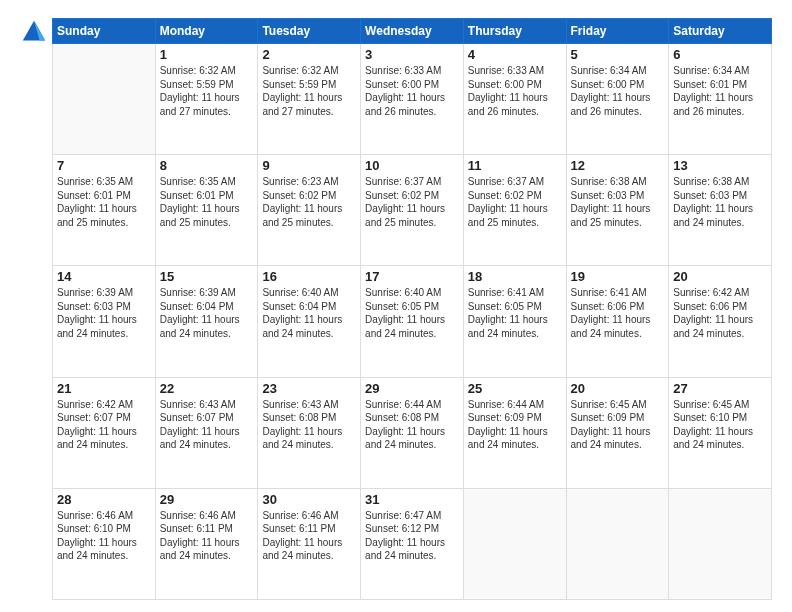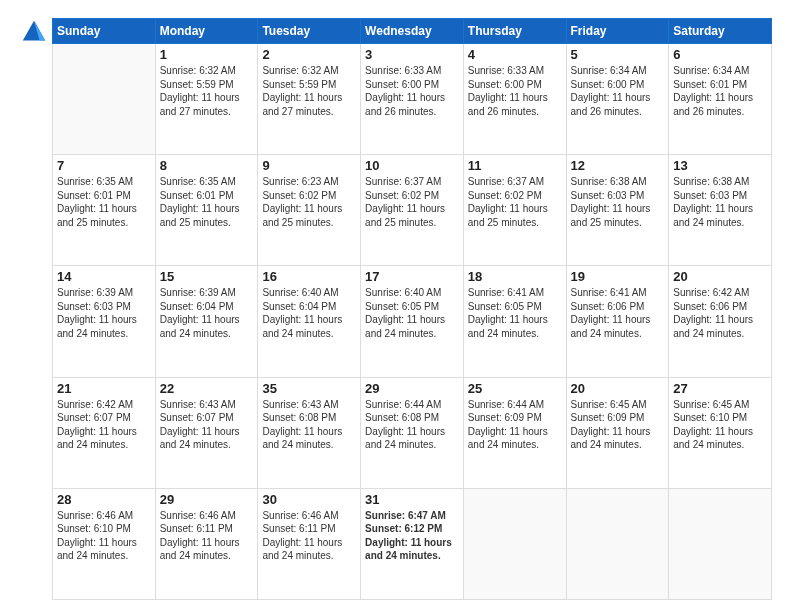--- a/index.html
+++ b/index.html
@@ -282,21 +282,21 @@
 and 24 minutes.</div>
           </td>
           <td>
             <span class="day-num">22</span>
             <div class="day-info" style="white-space: pre-line;">Sunrise: 6:43 AM
 Sunset: 6:07 PM
 Daylight: 11 hours
 and 24 minutes.</div>
           </td>
           <td>
-            <span class="day-num">35</span>
+            <span class="day-num">23</span>
             <div class="day-info" style="white-space: pre-line;">Sunrise: 6:43 AM
 Sunset: 6:08 PM
 Daylight: 11 hours
 and 24 minutes.</div>
           </td>
           <td>
             <span class="day-num">29</span>
             <div class="day-info" style="white-space: pre-line;">Sunrise: 6:44 AM
 Sunset: 6:08 PM
 Daylight: 11 hours
@@ -341,21 +341,21 @@
           </td>
           <td>
             <span class="day-num">30</span>
             <div class="day-info" style="white-space: pre-line;">Sunrise: 6:46 AM
 Sunset: 6:11 PM
 Daylight: 11 hours
 and 24 minutes.</div>
           </td>
           <td>
             <span class="day-num">31</span>
-            <div class="day-info" style="white-space: pre-line; font-weight: bold;">Sunrise: 6:47 AM
+            <div class="day-info" style="white-space: pre-line;">Sunrise: 6:47 AM
 Sunset: 6:12 PM
 Daylight: 11 hours
 and 24 minutes.</div>
           </td>
           <td class="empty"></td>
           <td class="empty"></td>
           <td class="empty"></td>
         </tr>
       </tbody>
   </table>

